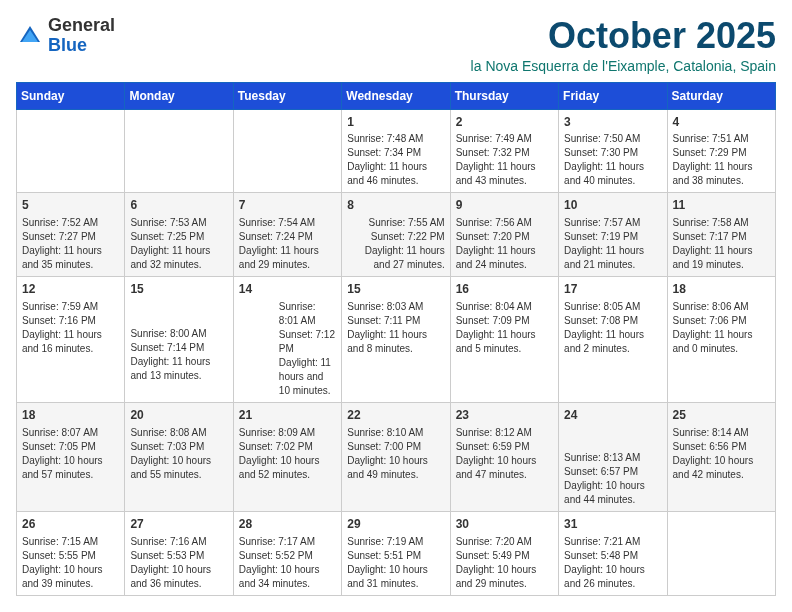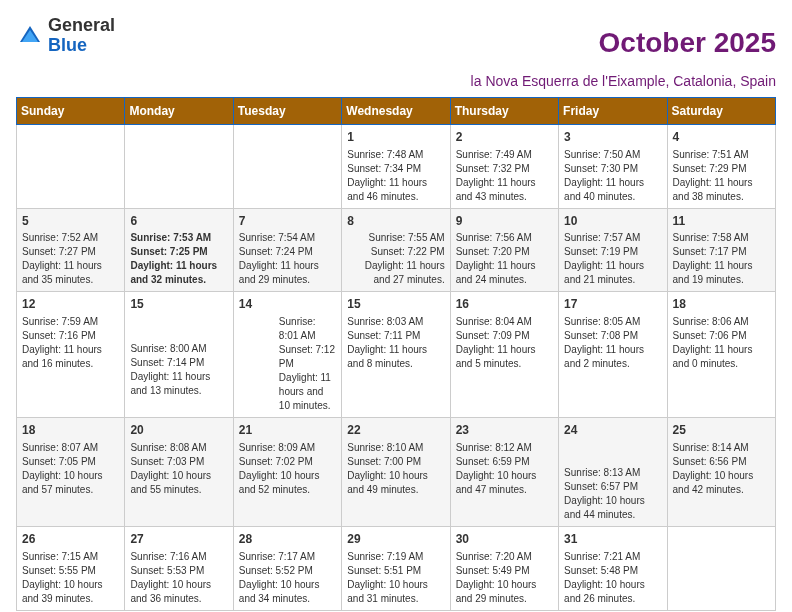--- a/index.html
+++ b/index.html
@@ -29,38 +29,37 @@
     .logo-general { color: #333; }
     .logo-blue { color: #1565c0; }
     .logo-icon {
       width: 28px;
       height: 28px;
     }
     .title-block {
       text-align: right;
     }
     .month-title {
-      font-size: 28px;
+      font-size: 36px;
       font-weight: bold;
-      color: #701a75;
+      color: #0c4a6e;
       line-height: 1.1;
-      margin-top: 12px;
     }
     .location {
       font-size: 14px;
-      color: #701a75;
-      margin-top: 14px;
+      color: #0f766e;
+      margin-top: 2px;
     }
     table {
       width: 100%;
       border-collapse: collapse;
       font-size: 10.5px;
     }
     thead tr th {
-      background-color: #a16207;
+      background-color: #1d4ed8;
       color: #fff;
       padding: 6px 4px;
       text-align: left;
       font-size: 12px;
       font-weight: bold;
       border: 1px solid #1565c0;
     }
     tbody tr td {
       border: 1px solid #ccc;
       padding: 4px 5px;
@@ -155,21 +154,21 @@
       </tr>
       <tr>
         <td>
           <span class="day-number">5</span>
           <div class="day-info" style="white-space: pre-line;">Sunrise: 7:52 AM
 Sunset: 7:27 PM
 Daylight: 11 hours and 35 minutes.</div>
         </td>
         <td>
           <span class="day-number">6</span>
-          <div class="day-info" style="white-space: pre-line; font-weight: bold;">Sunrise: 7:53 AM
+          <div class="day-info" style="white-space: pre-line;">Sunrise: 7:53 AM
 Sunset: 7:25 PM
 Daylight: 11 hours and 32 minutes.</div>
         </td>
         <td>
           <span class="day-number">7</span>
           <div class="day-info" style="white-space: pre-line;">Sunrise: 7:54 AM
 Sunset: 7:24 PM
 Daylight: 11 hours and 29 minutes.</div>
         </td>
         <td>

